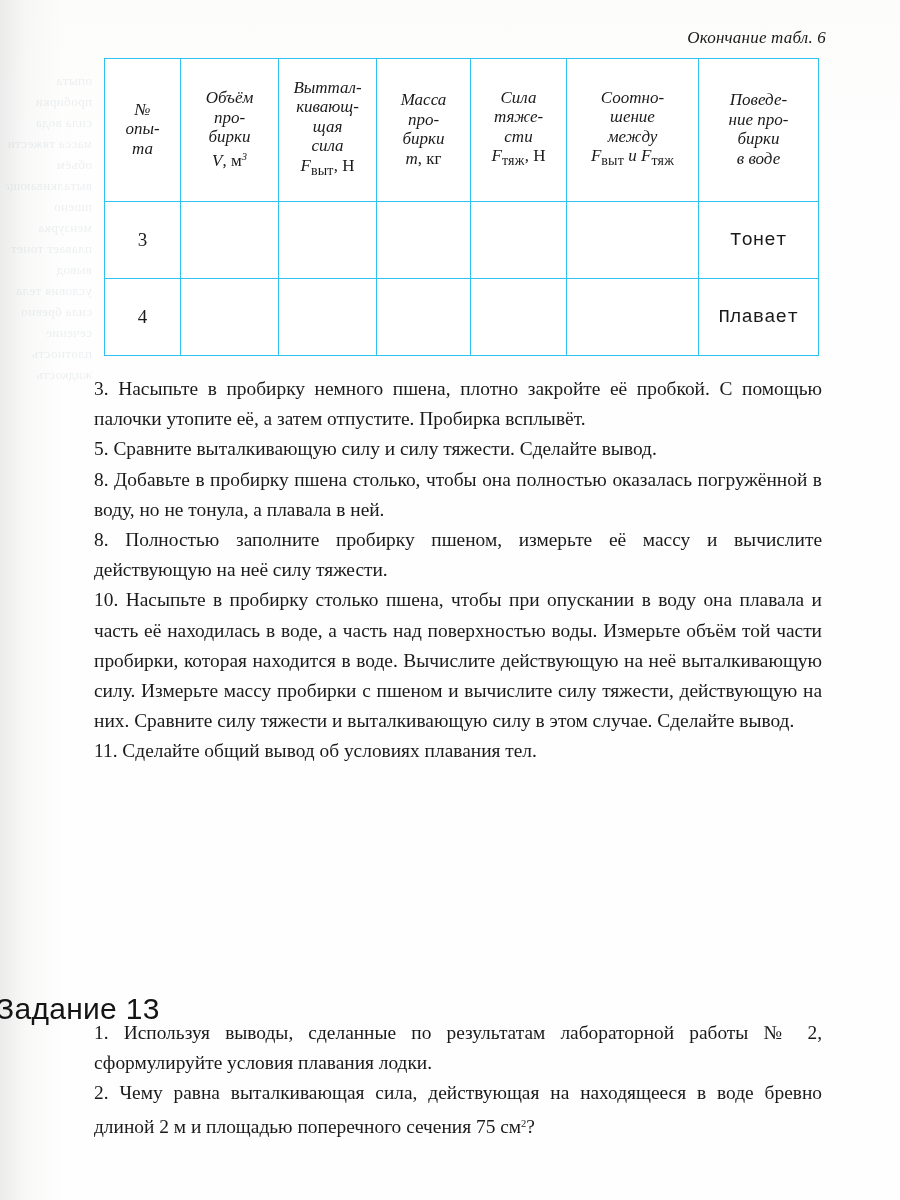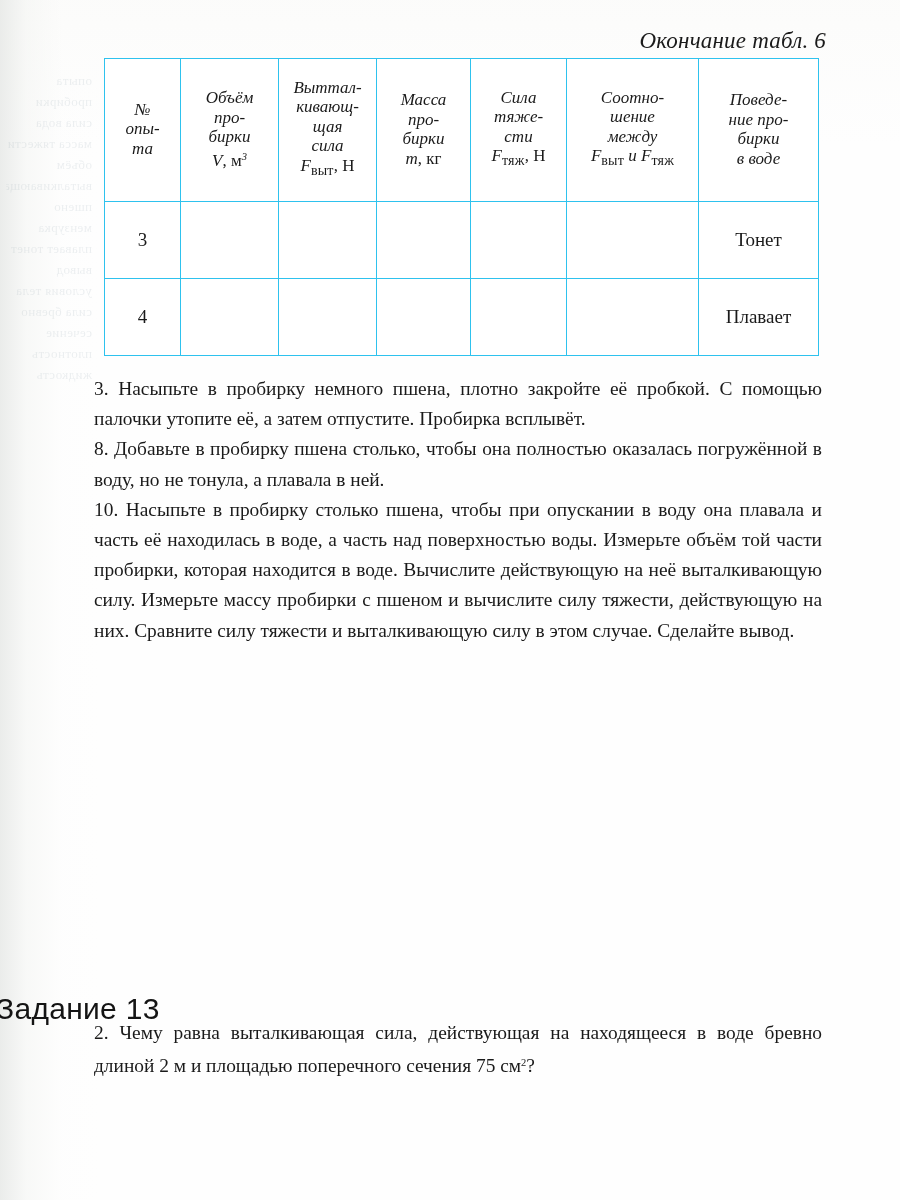--- a/index.html
+++ b/index.html
@@ -50,21 +50,21 @@
     transform: scaleX(-1);
     user-select: none;
   }
 
   
   .runhead {
     position: absolute;
     right: 74px;
     top: 28px;
     font-style: italic;
-    font-size: 23px;
+    font-size: 17px;
     letter-spacing: .2px;
     white-space: nowrap;
   }
 
   
   .tbl-wrap {
     position: absolute;
     left: 104px;
     top: 58px;
     width: 714px;
@@ -108,21 +108,21 @@
 
   .c-num   { width: 76px; }
   .c-vol   { width: 98px; }
   .c-force { width: 98px; }
   .c-mass  { width: 94px; }
   .c-grav  { width: 96px; }
   .c-rel   { width: 132px; }
   .c-beh   { width: 120px; }
 
   td.row-no { font-size: 21px; }
-  td.behaviour { font-size: 19.5px; text-align: left; padding-left: 16px; }
+  td.behaviour { font-size: 19.5px; text-align: left; padding-left: 16px; font-family: Liberation Mono, monospace; }
 
   
   .prose {
     position: absolute;
     left: 94px;
     top: 374px;
     width: 728px;
     font-size: 19.4px;
     line-height: 30.2px;
     text-align: justify;
@@ -256,25 +256,29 @@
           <td></td>
           <td></td>
           <td class="behaviour">Плавает</td>
         </tr>
       </tbody>
     </table>
   </div>
 
   <div class="prose">
     <p>3. Насыпьте в пробирку немного пшена, плотно закройте её проб­кой. С помощью палочки утопите её, а затем отпустите. Пробирка всплывёт.</p>
+    <p>5. Сравните выталкивающую силу и силу тяжести. Сделайте вывод.</p>
     <p>8. Добавьте в пробирку пшена столько, чтобы она полностью оказа­лась погружённой в воду, но не тонула, а плавала в ней.</p>
+    <p>8. Полностью заполните пробирку пшеном, измерьте её массу и вы­числите действующую на неё силу тяжести.</p>
     <p>10. Насыпьте в пробирку столько пшена, чтобы при опускании в воду она плавала и часть её находилась в воде, а часть над поверхностью воды. Измерьте объём той части пробирки, которая находится в воде. Вычислите действующую на неё выталкивающую силу. Измерьте массу пробирки с пшеном и вычислите силу тяжести, действующую на них. Сравните силу тяжести и выталкивающую силу в этом слу­чае. Сделайте вывод.</p>
+    <p>11. Сделайте общий вывод об условиях плавания тел.</p>
   </div>
 
   <h2 class="task-title">Задание 13</h2>
 
   <div class="prose2">
+    <p>1. Используя выводы, сделанные по результатам лабораторной рабо­ты № 2, сформулируйте условия плавания лодки.</p>
     <p><span>2. Чему равна выталкивающая сила, действующая на находящееся в воде бревно длиной 2 м и площадью поперечного сечения 75 см</span><sup>2</sup><span>?</span></p>
   </div>
 
   <div class="folio">55</div>
 
 </div>
 
 </body></html>

